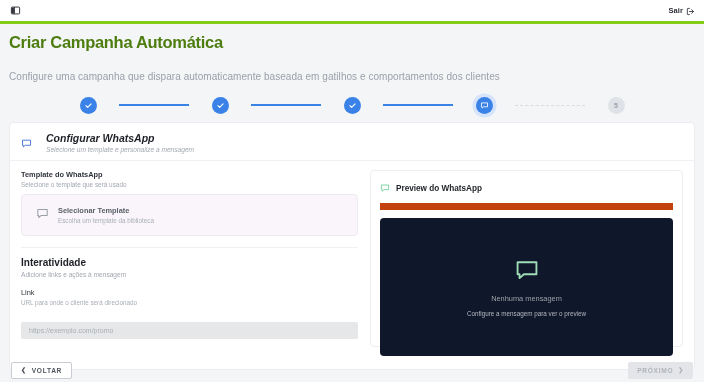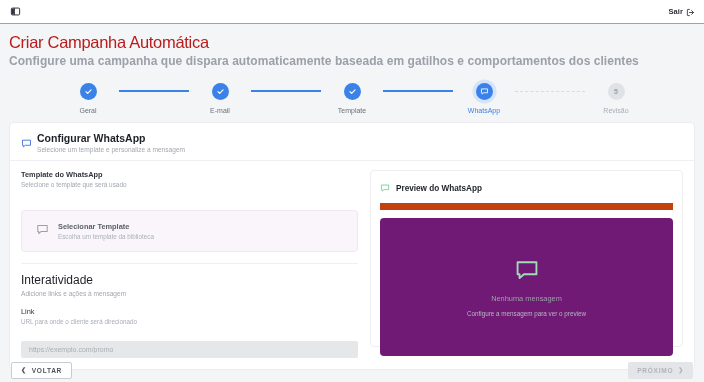--- a/index.html
+++ b/index.html
@@ -8,30 +8,30 @@
     font-family: "Liberation Sans", sans-serif;
     background: #f4f5f7;
     overflow: hidden;
   }
   .app { width: 704px; height: 382px; position: relative; background: #f4f5f7; }
 
   
   .topbar {
     height: 24px; background: #ffffff;
     display: flex; align-items: center; justify-content: space-between;
-    padding: 0 9px; border-bottom: 1px solid #84cc16;
+    padding: 0 9px; border-bottom: 3px solid #84cc16;
   }
   .panel-toggle { width: 13px; height: 13px; display: flex; align-items: center; justify-content: center; cursor: pointer; }
   .logout { display: flex; align-items: center; gap: 3px; cursor: pointer; }
   .logout-label { font-size: 7.5px; color: #2b2f36; font-weight: 600; letter-spacing: .1px; }
 
   
   .page-head { padding: 9px 9px 0 9px; }
-  .page-title { font-size: 16.5px; font-weight: 400; color: #b91c1c; letter-spacing: -.3px; line-height: 1.1; }
-  .page-sub { font-size: 12px; color: #9ba0aa; margin-top: 3px; letter-spacing: .05px; font-weight: bold; }
+  .page-title { font-size: 16.5px; font-weight: 700; color: #4d7c0f; letter-spacing: -.3px; line-height: 1.1; }
+  .page-sub { font-size: 10px; color: #9ba0aa; margin-top: 20px; letter-spacing: .05px; }
 
   
   .stepper { display: flex; align-items: flex-start; justify-content: center; margin-top: 12px; padding-bottom: 8px; }
   .step { display: flex; flex-direction: column; align-items: center; width: 62px; flex: 0 0 auto; }
   .bubble-wrap { height: 22px; display: flex; align-items: center; justify-content: center; }
   .bubble {
     width: 17px; height: 17px; border-radius: 50%;
     display: flex; align-items: center; justify-content: center;
     font-size: 7px; font-weight: 700; color: #fff;
     background: #3b82e8;
@@ -43,63 +43,63 @@
   .step.pending .step-label { color: #a8adb6; }
   .connector { height: 22px; display: flex; align-items: center; width: 70px; flex: 0 0 auto; }
   .connector .line { height: 1.6px; width: 100%; background: #3b82e8; }
   .connector.dashed .line { background: none; border-top: 1.6px dashed #d8dbe1; height: 0; }
 
   
   .main-card {
     position: absolute; left: 9px; top: 122px; width: 686px; height: 248px;
     background: #fff; border: 1px solid #ececf0; border-radius: 4px;
   }
-  .card-head { padding: 9px 11px 7px 11px; display: flex; gap: 5px; align-items: center;
-               border-bottom: 1px solid #f0f0f3; }
+  .card-head { padding: 9px 11px 7px 11px; display: flex; gap: 14px; align-items: center;
+               border-bottom: 1px solid #f0f0f3; font-style: italic; }
   .card-head .ttl { font-size: 10.5px; font-weight: 700; color: #1d2026; }
   .card-head .sub { font-size: 6.6px; color: #a2a7b0; margin-top: 2px; }
 
   .card-body { display: flex; padding: 9px 11px 0 11px; gap: 12px; }
   .col-left { width: 337px; flex: 0 0 auto; }
   .col-right { flex: 1 1 auto; }
 
   .field-label { font-size: 7.4px; font-weight: 700; color: #31353d; }
   .field-hint { font-size: 6.4px; color: #a2a7b0; margin-top: 2px; }
 
   .template-box {
-    margin-top: 22px; height: 42px; background: #faf5fb;
+    margin-top: 6px; height: 42px; background: #faf5fb;
     border: 1px solid #efe7f1; border-radius: 4px;
     display: flex; align-items: center; gap: 9px; padding: 0 14px; cursor: pointer;
   }
   .template-box .tt { font-size: 7.4px; color: #5b6069; font-weight: 600; }
   .template-box .ts { font-size: 6.3px; color: #aab0b8; margin-top: 2px; }
 
   .divider { height: 1px; background: #f0f0f3; margin: 11px 0 9px 0; }
 
-  .sec-title { font-size: 12px; font-weight: 400; color: #1d2026; }
+  .sec-title { font-size: 10px; font-weight: 700; color: #1d2026; }
   .sec-sub { font-size: 6.6px; color: #a2a7b0; margin-top: 3px; }
 
   .link-label { font-size: 7.4px; font-weight: 400; color: #31353d; margin-top: 10px; }
   .link-hint { font-size: 6.3px; color: #a8adb6; margin-top: 2px; }
   .url-input {
     margin-top: 16px; width: 100%; height: 17px; background: #e6e7e9;
     border: none; border-radius: 2px; padding: 0 8px;
     font-family: "Liberation Sans", sans-serif; font-size: 7px; color: #6f747c;
   }
   .url-input::placeholder { color: #a9aeb5; }
 
   
   .preview-card {
     border: 1px solid #eeeef1; border-radius: 4px; height: 177px;
     padding: 8px 9px 9px 9px; background: #fff;
   }
   .preview-head { display: flex; align-items: center; gap: 6px; padding-bottom: 6px; border-bottom: 7px solid #c2410c; }
   .preview-head .pt { font-size: 8.2px; font-weight: 700; color: #1d2026; }
   .preview-body {
-    margin-top: 8px; height: 138px; background: #701a75; border-radius: 4px;
+    margin-top: 8px; height: 138px; background: #0f172a; border-radius: 4px;
     display: flex; flex-direction: column; align-items: center; justify-content: center; gap: 7px;
   }
   .empty-t { font-size: 7.4px; color: #9aa0a8; }
   .empty-s { font-size: 6.3px; color: #b4b9c0; }
 
   
   .footer {
     position: absolute; left: 9px; right: 9px; top: 358px; height: 24px;
     display: flex; align-items: center; justify-content: space-between;
     padding: 0 2px;

